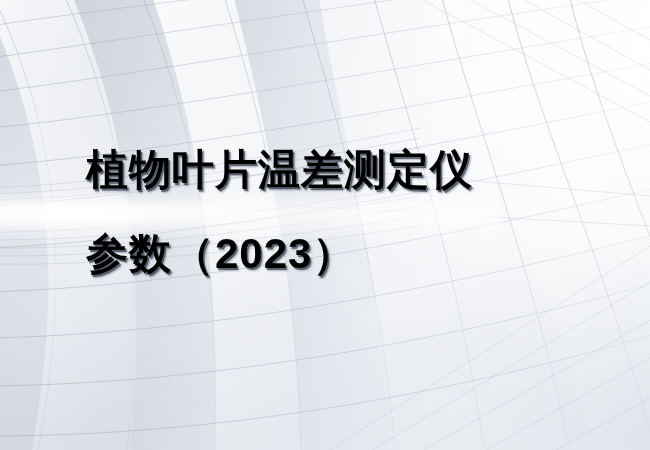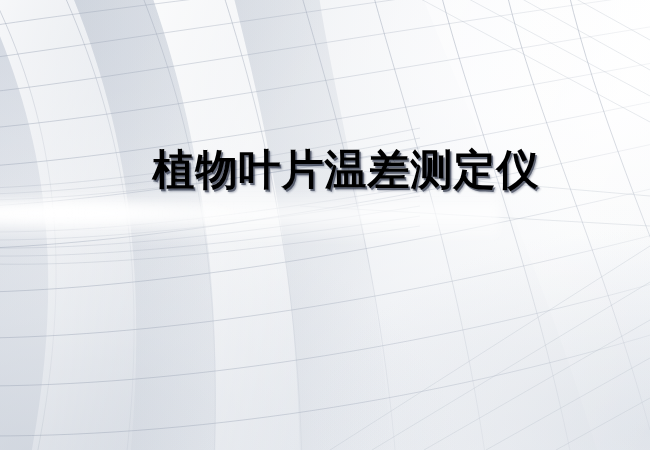--- a/index.html
+++ b/index.html
@@ -85,21 +85,20 @@
   .title-line {
     font-size: 42px;
     line-height: 84px;
     font-weight: bold;
     color: #000000;
     letter-spacing: 1px;
     white-space: nowrap;
     text-shadow:
       1.5px 1.5px 0 rgba(20,28,48,.55),
       2.5px 2.5px 2px rgba(30,40,70,.30);
-    text-align: center;
   }
 </style>
 </head>
 <body>
 
 <div id="slide">
 
   <div class="bg-layer bg-base"></div>
   <div class="bg-layer bg-base2"></div>
   <div class="bg-layer bg-corner"></div>
@@ -186,15 +185,16 @@
       <path d="M 300 166 L 650 196"></path>
       <path d="M 300 206 L 650 226"></path>
     </g>
   </svg>
 
   <div class="streak2"></div>
   <div class="streak"></div>
 
   <div class="title-block">
     <div class="title-line">植物叶片温差测定仪</div>
+    <div class="title-line">参数（2023）</div>
   </div>
 
 </div>
 
 </body></html>

